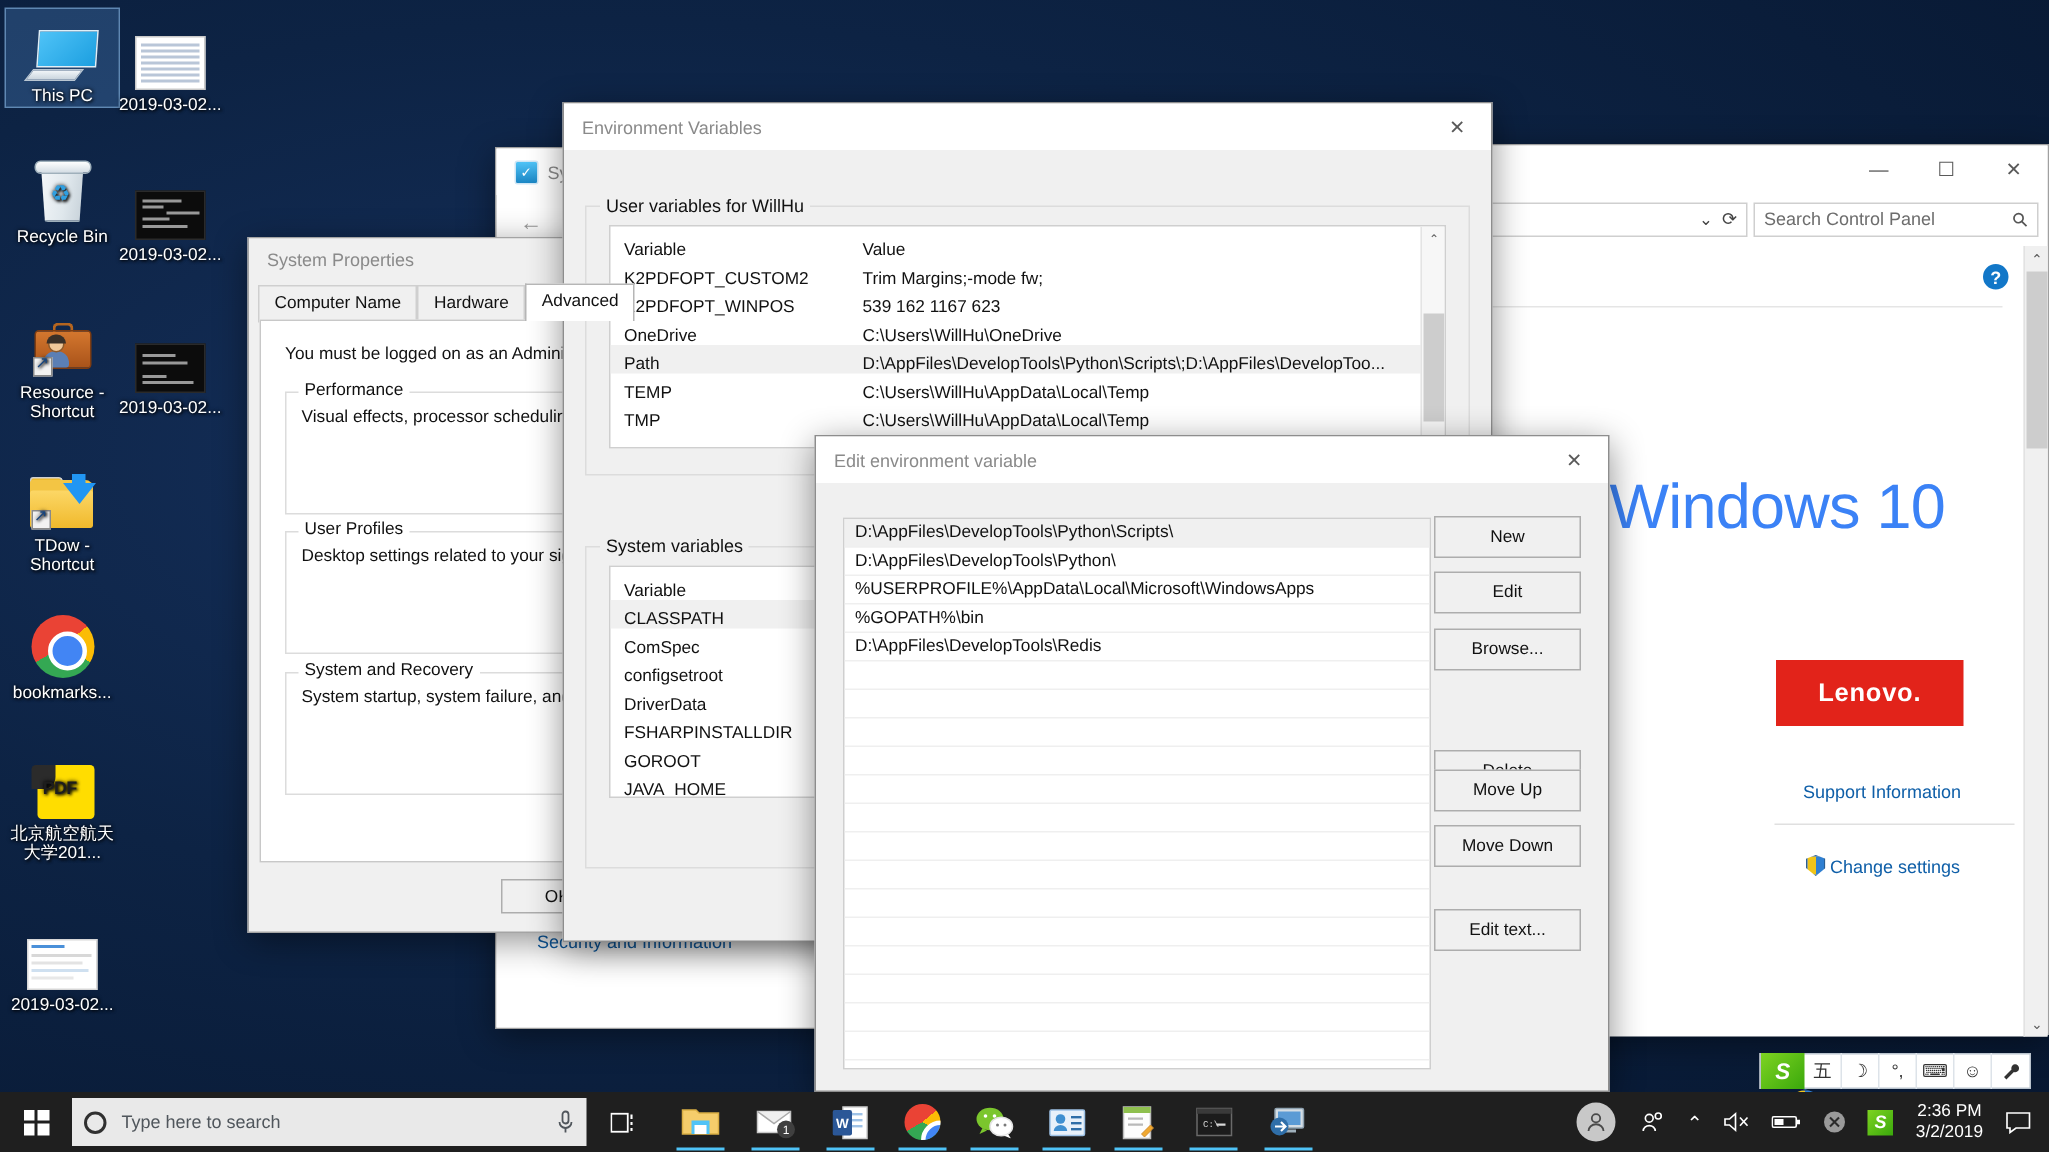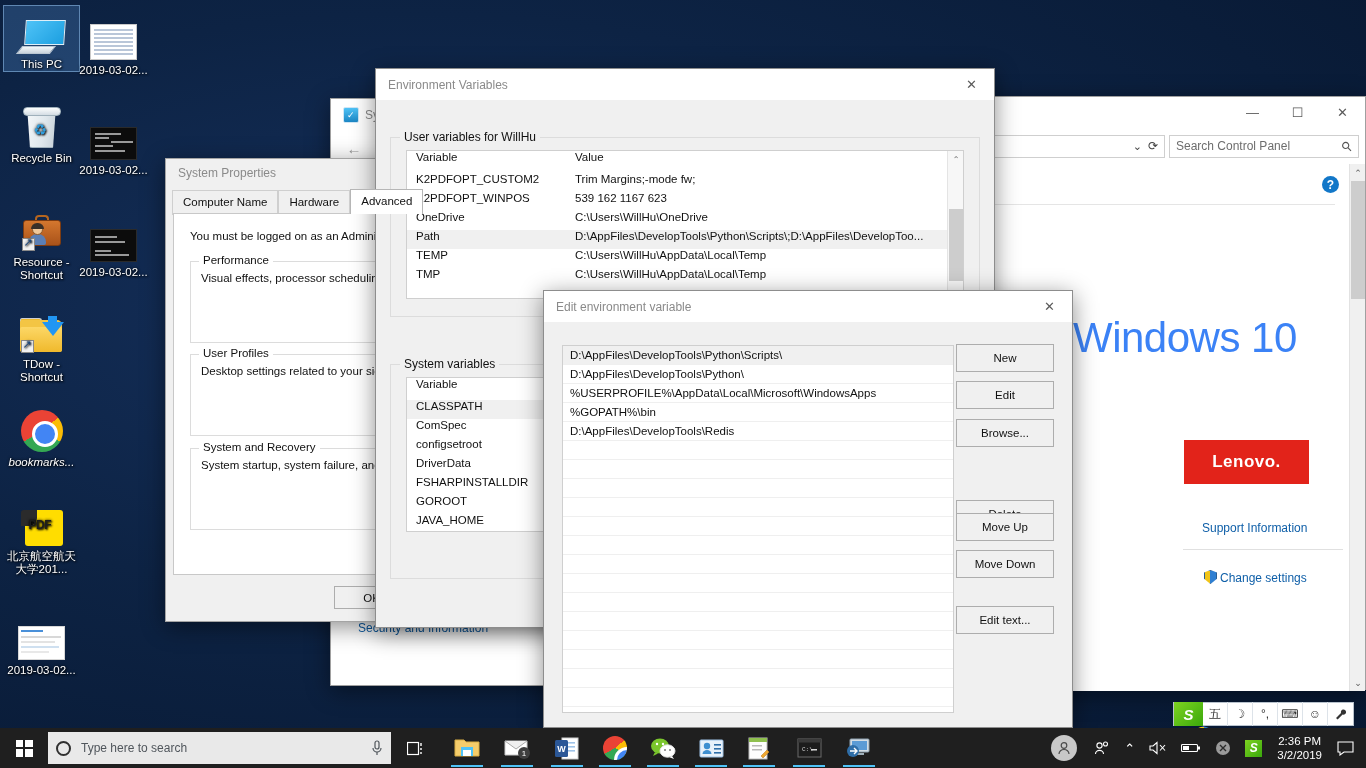--- a/index.html
+++ b/index.html
@@ -131,21 +131,21 @@
   .ptext { font-size:11.5px; color:#111; }
   .btn { background:#f0f0f0; border:1px solid #adadad; font-size:11.5px; color:#111;
      display:flex; align-items:center; justify-content:center; cursor:default;}
 
   
   #envvars { left:375px; top:68px; width:620px; height:560px; background:#f0f0f0; border:1px solid #8d8d8d;}
   #envvars .titlebar { background:#fff; height:31px;}
   .evgroup { position:absolute; border:1px solid #dcdcdc; }
   .evgroup > .glabel { position:absolute; top:-8px; left:9px; background:#f0f0f0; padding:0 4px; font-size:12px; color:#111;}
   .evtable { position:absolute; background:#fff; border:1px solid #cfcfcf; overflow:hidden;}
-  .evrow { display:flex; font-size:11.5px; color:#111; height:19px; align-items:flex-start; white-space:nowrap;}
+  .evrow { display:flex; font-size:11.5px; color:#111; height:19px; align-items:flex-end; white-space:nowrap;}
   .evrow.hdr { color:#111; }
   .evrow.sel { background:#f0f0f0; }
   .evrow .c1 { width:165px; padding-left:9px; overflow:hidden;}
   .evrow .c2 { flex:1; padding-left:3px; overflow:hidden; text-overflow:ellipsis;}
   .vsb { position:absolute; right:0; top:0; width:16px; bottom:0; background:#f7f7f7; border-left:1px solid #e4e4e4;}
   .vsb .ar { position:absolute; left:0; width:16px; height:16px; display:flex;align-items:center;justify-content:center;
     font-size:8px; color:#606060;}
   .vsb .thumbv { position:absolute; left:1px; width:14px; background:#cdcdcd;}
 
   
@@ -271,21 +271,21 @@
           <div class="back"></div>
           <div class="front"></div>
         <div class="arrS"></div>
           <div class="arr"></div>
         <div class="shortcut-badge"></div>
       </div>
     </div>
     <span class="lbl">TDow - Shortcut</span>
   </div>
 
-  <div class="dicon" style="left:4px;top:404px;font-style:italic;">
+  <div class="dicon" style="left:4px;top:404px;">
     <div class="glyph">
         <div class="chrome"></div>
       </div>
     <span class="lbl">bookmarks...</span>
   </div>
 
   <div class="dicon" style="left:4px;top:498px;">
     <div class="glyph">
       <div class="pdf">
           <div class="sheet"></div>

